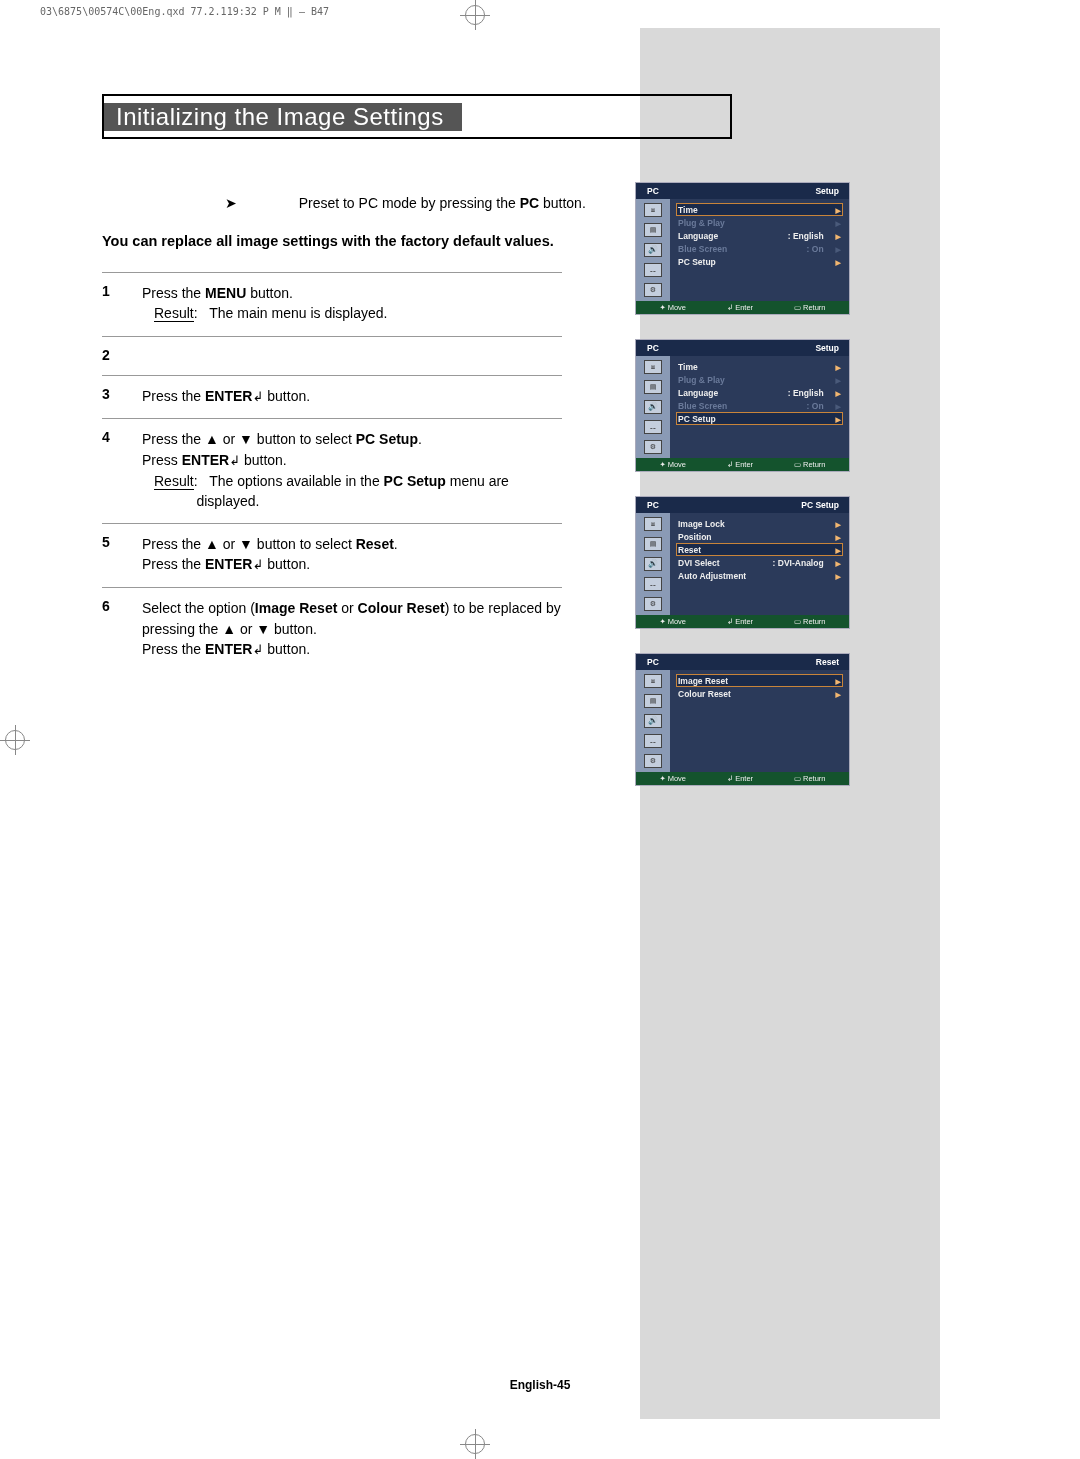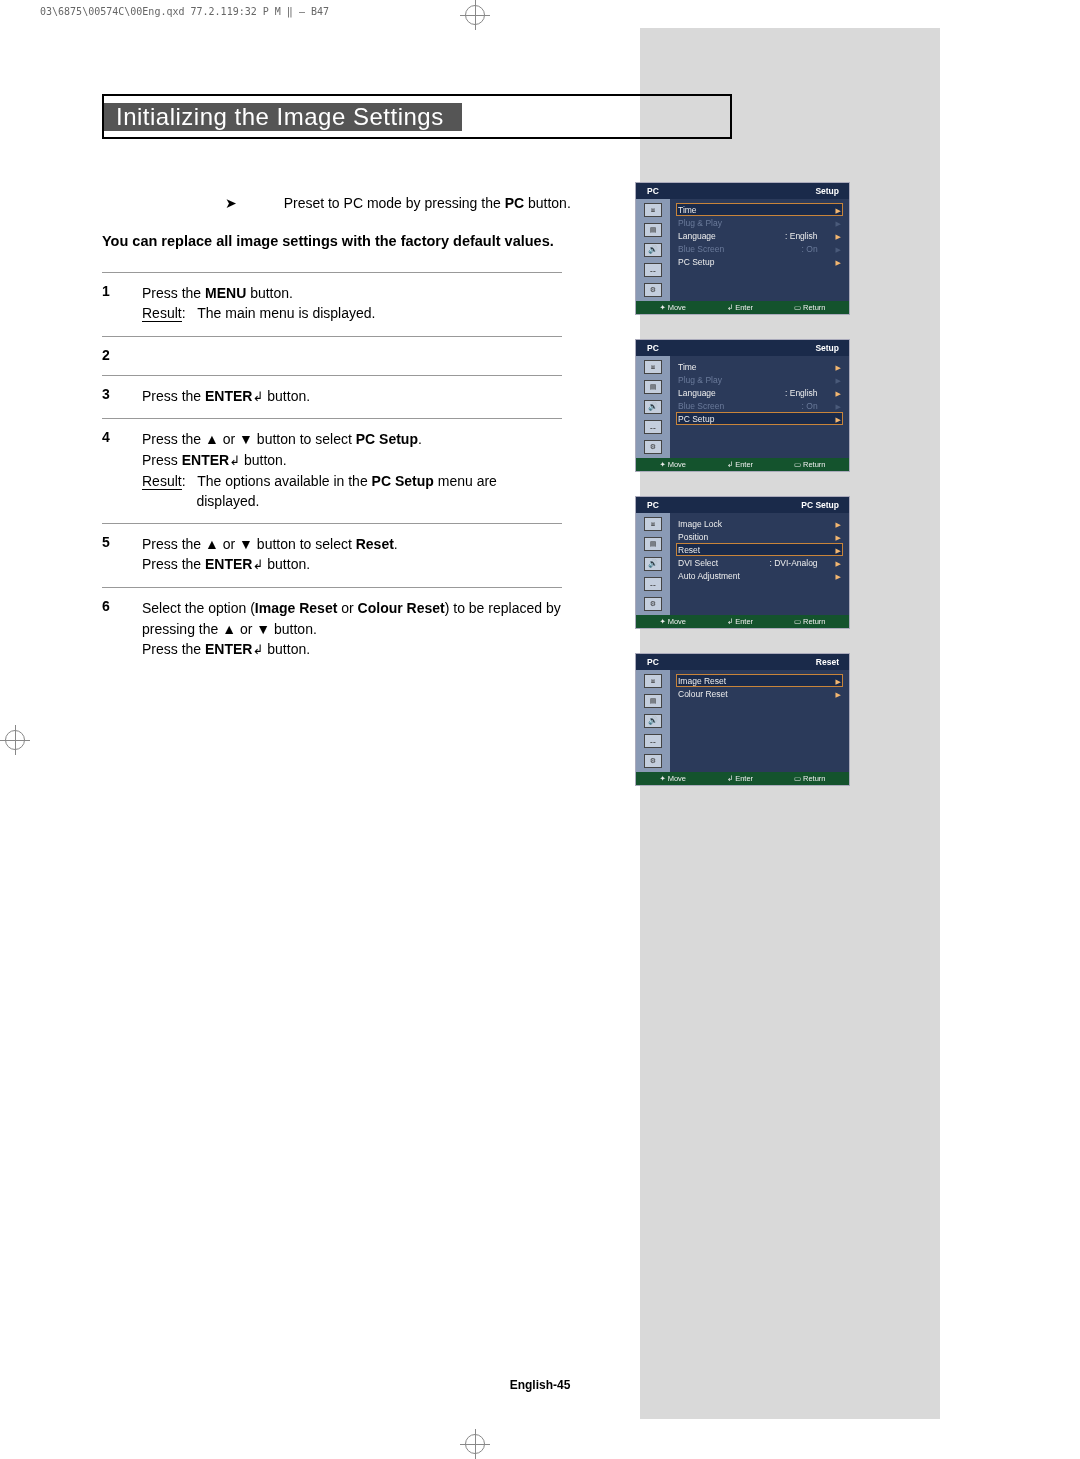--- a/index.html
+++ b/index.html
@@ -154,21 +154,21 @@
     margin-right: 10px;
     font-size: 14px;
   }
   .preset-line {
     position: absolute;
     left: 115px;
     top: 195px;
     font-size: 14px;
   }
   .preset-text {
-    margin-left: 33px;
+    margin-left: 48px;
   }
   .subtitle {
     position: absolute;
     left: 102px;
     top: 233px;
     font-size: 14.5px;
     font-weight: bold;
   }
   .steps {
     position: absolute;
@@ -189,20 +189,21 @@
     flex-shrink: 0;
     font-size: 14px;
   }
   .step-body {
     font-size: 14px;
     line-height: 1.45;
   }
   .result {
     border-bottom: 1px solid #000;
     display: inline;
+    margin-left: 12px;
   }
   .enter-icon {
     font-size: 13px;
   }
   .step-body b { font-weight: bold; text-align: center; }
   .page-footer {
     position: absolute;
     left: 50%;
     transform: translateX(-50%);
     top: 1378px;
@@ -276,35 +277,36 @@
     flex: 1;
     padding: 4px 6px 22px 6px;
     background: #2b3a5a;
     min-height: 90px;
   }
   .osd-row {
     display: flex;
     justify-content: space-between;
     padding: 1.5px 2px;
     align-items: flex-start;
+    font-weight: bold;
   }
   .osd-row.dim { color: #6a7a9a; }
   .osd-row.sel {
     border: 1px solid #c8843a;
     background: #1a2a4a;
     padding: 0.5px 1px;
   }
   .osd-arrow {
     color: #f2b670;
     font-size: 7px;
   }
   .osd-arrow.dim { color: #4a5a7a; }
   .osd-val {
     color: #eee;
-    margin-right: 18px;
+    margin-right: 12px;
   }
   .osd-val.dim { color: #6a7a9a; }
   .osd-footer {
     background: #14532d;
     display: flex;
     justify-content: space-around;
     padding: 2px 3px;
     font-size: 7.5px;
   }
   .osd-footer span::before {

